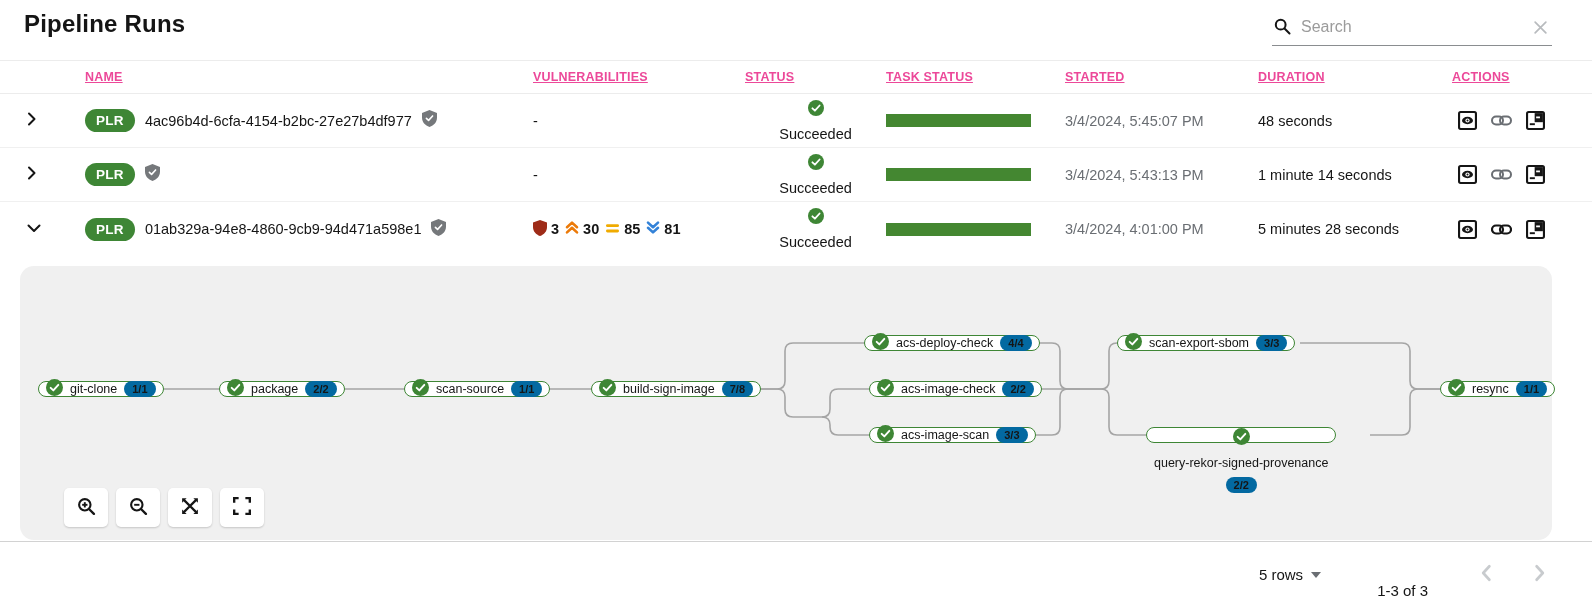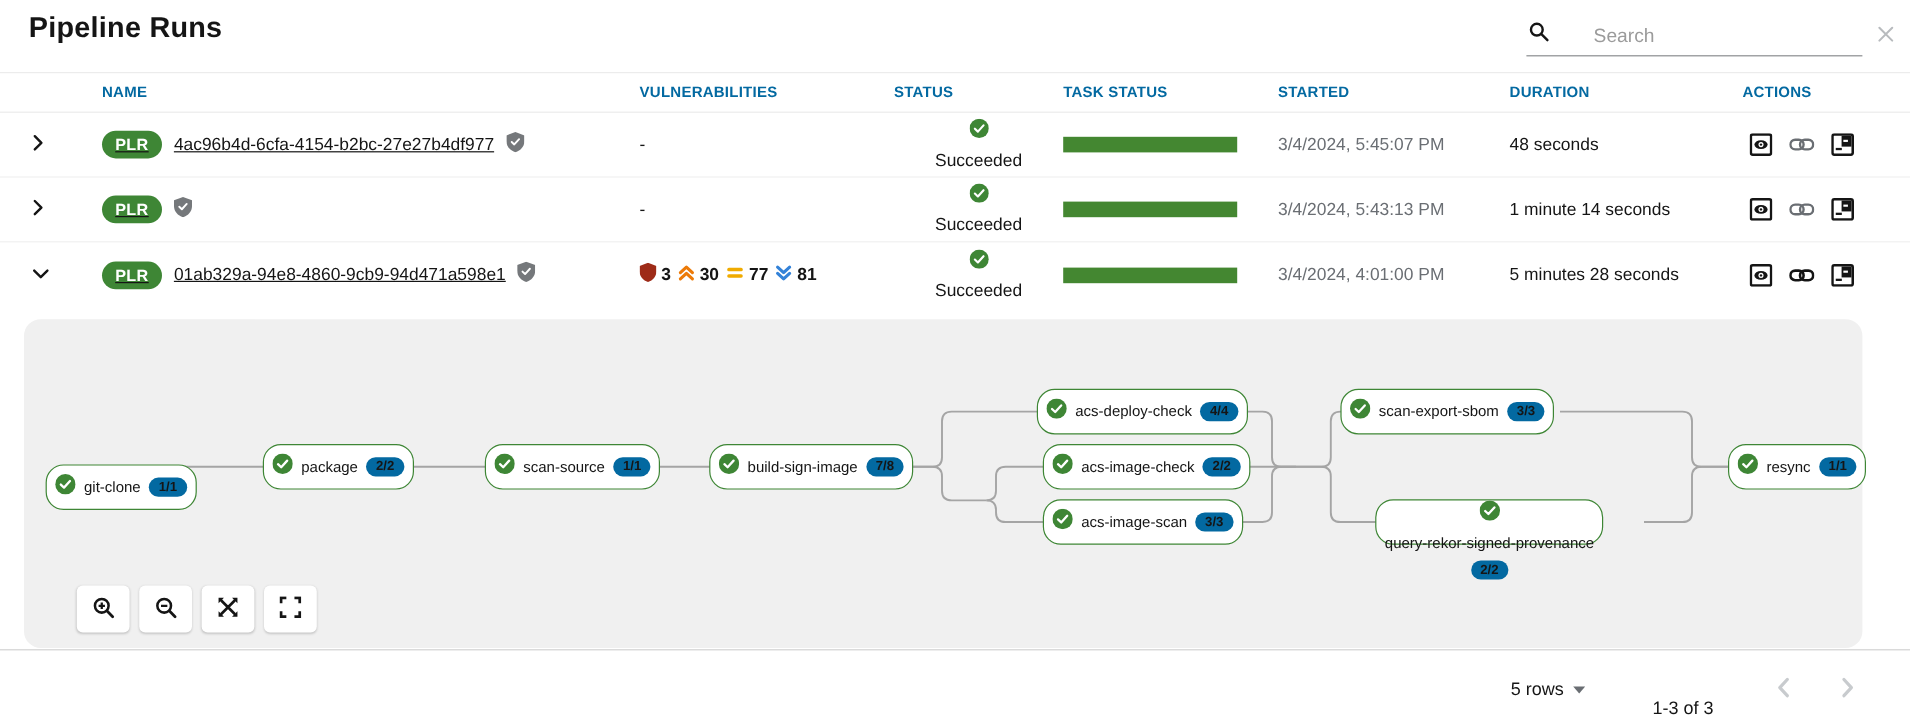--- a/index.html
+++ b/index.html
@@ -1,50 +1,50 @@
 <!DOCTYPE html>
 <html><head>
 <meta charset="utf-8">
 <style>
   * { margin:0; padding:0; box-sizing:border-box; }
   html,body { width:1592px; height:604px; background:#fff; font-family:"Liberation Sans", sans-serif; overflow:hidden; color:#151515; }
 
   
   .topbar { display:flex; justify-content:space-between; align-items:flex-start; height:60px; padding:10px 40px 0 24px; }
   .page-title { font-size:24px; font-weight:700; letter-spacing:.2px; }
-  .searchbox { display:flex; align-items:flex-end; width:280px; border-bottom:1px solid #8a8d90; padding:4px 2px 6px 2px; margin-top:4px;gap:27px; }
+  .searchbox { display:flex; align-items:flex-start; width:280px; border-bottom:1px solid #8a8d90; padding:4px 2px 6px 2px; margin-top:4px; }
   .searchbox svg { flex:none; }
   .searchbox input { border:none; outline:none; flex:1; font-size:16px; color:#151515; margin-left:10px; font-family:"Liberation Sans", sans-serif; }
   .searchbox input::placeholder { color:#9b9b9b; }
   .search-clear { cursor:pointer; color:#b8bbbe; font-size:20px; line-height:1; padding:0 2px; }
 
   
   .grid-row { display:grid; grid-template-columns:85px 448px 212px 141px 179px 193px 194px 1fr; align-items:center; }
   .thead { height:34px; border-top:1px solid #ececec; border-bottom:1px solid #ececec; }
-  .th { font-size:12.5px; font-weight:700; color:#0369a1; letter-spacing:.2px; }
+  .th { font-size:12.5px; font-weight:700; color:#ec4899; letter-spacing:.2px;text-decoration:underline; }
   .tr { height:54px; border-bottom:1px solid #f0f0f0; }
   .expand-cell { padding-left:22px; }
   .expand-btn { background:none; border:none; cursor:pointer; padding:4px; display:flex; }
-  .name-cell { display:flex; align-items:center; gap:10px;text-decoration:underline; }
+  .name-cell { display:flex; align-items:center; gap:10px; }
   .plr-badge { background:#3e8635; color:#fff; font-weight:700; font-size:13.5px; padding:4px 11px; border-radius:14px; letter-spacing:.3px; }
   .run-name { font-size:14.5px; color:#151515; cursor:pointer; }
   .vuln-cell { display:flex; align-items:center; gap:6px; font-size:14.5px; font-weight:700; }
   .vuln-item { display:flex; align-items:center; gap:4px; }
   .vuln-dash { font-weight:400; }
   .status-cell { display:flex; align-items:center; gap:7px; font-size:14.5px;flex-direction:column; }
   .task-bar { width:145px; height:13px; background:#448731; }
   .started { font-size:14.5px; color:#6a6e73; }
   .duration { font-size:14.5px; color:#151515; }
   .actions-cell { display:flex; align-items:center; gap:14px; padding-left:6px; }
   .icon-btn { background:none; border:none; cursor:pointer; display:flex; padding:0; }
 
   
   .graph-panel { position:relative; margin:10px 40px 0 20px; width:1532px; height:274px; background:#f0f0f0; border-radius:14px; }
   .edges { position:absolute; inset:0; }
-  .task-node { position:absolute; transform:translateY(-50%); display:flex; align-items:center; gap:7px; background:#fff; border:1.5px solid #3e8635; border-radius:15px; height:38px; padding:0 7px 0 7px; white-space:nowrap; cursor:pointer; }
+  .task-node { position:absolute; transform:translateY(-50%); display:flex; align-items:center; gap:7px; background:#fff; border:1.5px solid #3e8635; border-radius:15px; height:16px; padding:0 7px 0 7px; white-space:nowrap; cursor:pointer; }
   .task-node .tn-label { font-size:12.5px; color:#151515; }
   .task-node .tn-count { background:#0369a1; color:#151515; font-size:11px; font-weight:700; border-radius:9px; padding:2px 8px; }
   .graph-controls { position:absolute; left:44px; top:222px; display:flex; gap:8px; }
   .ctrl-btn { width:44px; height:39px; background:#fff; border:none; border-radius:5px; box-shadow:0 1px 2px rgba(0,0,0,.18); cursor:pointer; display:flex; align-items:center; justify-content:center; }
 
   
   .footer { display:flex; align-items:center; justify-content:flex-end; gap:0; height:66px; border-top:1px solid #d2d2d2; margin-top:1px; padding-right:36px; }
   .rows-select { display:flex; align-items:center; gap:8px; font-size:15px; color:#151515; cursor:pointer; margin-right:56px; }
   .caret-down { width:0; height:0; border-left:5px solid transparent; border-right:5px solid transparent; border-top:6px solid #6a6e73; }
   .page-range { font-size:15px; color:#151515; margin-right:42px;margin-top:31px; }
@@ -223,21 +223,21 @@
       <span><svg width="14" height="15" viewBox="0 0 14 15">
             <path d="M2 7.2 L7 2.6 L12 7.2 M2 12.4 L7 7.8 L12 12.4" stroke="#ec7a08" stroke-width="2.6" fill="none" stroke-linecap="round" stroke-linejoin="round"></path>
           </svg></span>
       <span>30</span>
     </span>
     <span class="vuln-item">
       <span><svg width="15" height="11" viewBox="0 0 15 11">
             <rect x="1" y="1.2" width="13" height="2.9" rx="1.4" fill="#f0ab00"></rect>
             <rect x="1" y="6.6" width="13" height="2.9" rx="1.4" fill="#f0ab00"></rect>
           </svg></span>
-      <span>77</span>
+      <span>85</span>
     </span>
     <span class="vuln-item">
       <span><svg width="14" height="15" viewBox="0 0 14 15">
             <path d="M2 2.6 L7 7.2 L12 2.6 M2 7.8 L7 12.4 L12 7.8" stroke="#3382d8" stroke-width="2.6" fill="none" stroke-linecap="round" stroke-linejoin="round"></path>
           </svg></span>
       <span>81</span>
     </span>
   </div>
   <div class="status-cell">
     <span><svg width="16" height="16" viewBox="0 0 16 16">
@@ -290,21 +290,21 @@
       <path d="M995 77 H1032 Q1040 77 1040 85 V115 Q1040 123 1048 123 H1060"></path>
       <path d="M995 123 H1060"></path>
       <path d="M985 169 H1032 Q1040 169 1040 161 V131 Q1040 123 1048 123 H1060"></path>
       <path d="M1060 123 H1081 Q1089 123 1089 115 V85 Q1089 77 1097 77 H1115"></path>
       <path d="M1060 123 H1081 Q1089 123 1089 131 V161 Q1089 169 1097 169 H1145"></path>
       <path d="M1280 77 H1382 Q1390 77 1390 85 V115 Q1390 123 1398 123 H1440"></path>
       <path d="M1350 169 H1382 Q1390 169 1390 161 V131 Q1390 123 1398 123 H1440"></path>
     </g>
   </svg>
 
-  <div class="task-node" style="left:18px; top:140px;">
+  <div class="task-node" style="left:18px; top:123px;">
     <span><svg width="17" height="17" viewBox="0 0 16 16">
           <circle cx="8" cy="8" r="8" fill="#3e8635"></circle>
           <path d="M4.4 8.3 L6.9 10.7 L11.6 5.5" stroke="#fff" stroke-width="1.8" fill="none" stroke-linecap="round" stroke-linejoin="round"></path>
         </svg></span>
     <span class="tn-label">git-clone</span>
     <span class="tn-count">1/1</span>
   </div>
   <div class="task-node" style="left:199px; top:123px;">
     <span><svg width="17" height="17" viewBox="0 0 16 16">
           <circle cx="8" cy="8" r="8" fill="#3e8635"></circle>

